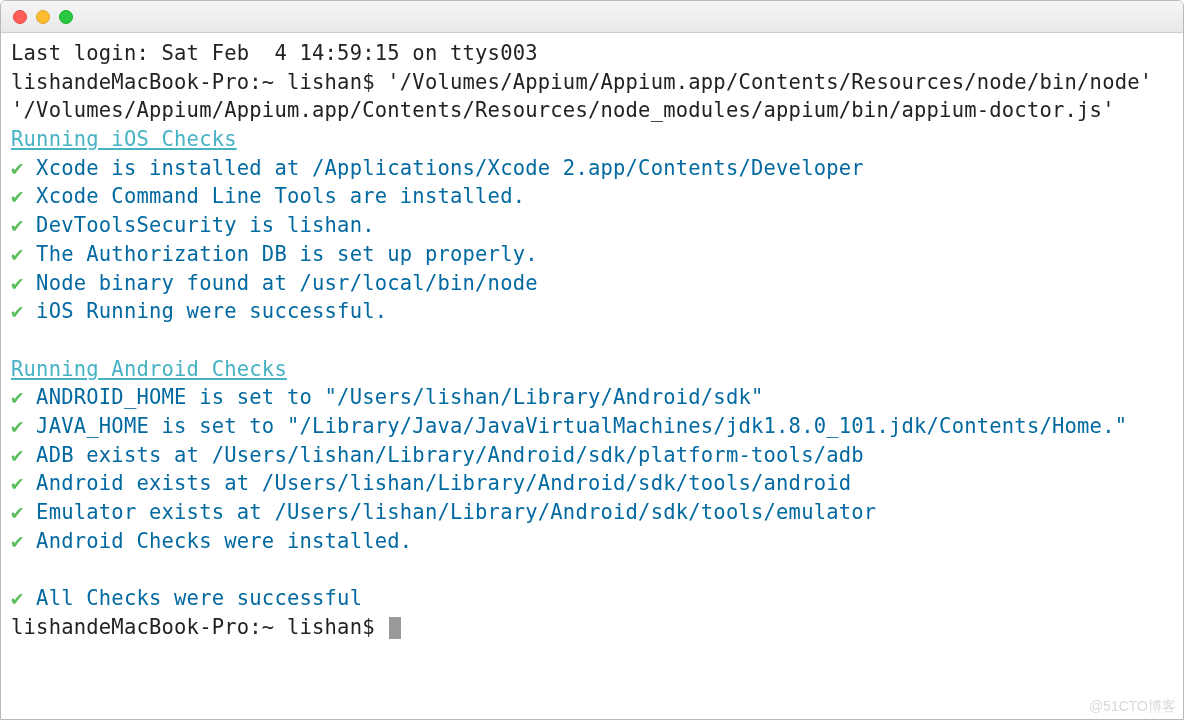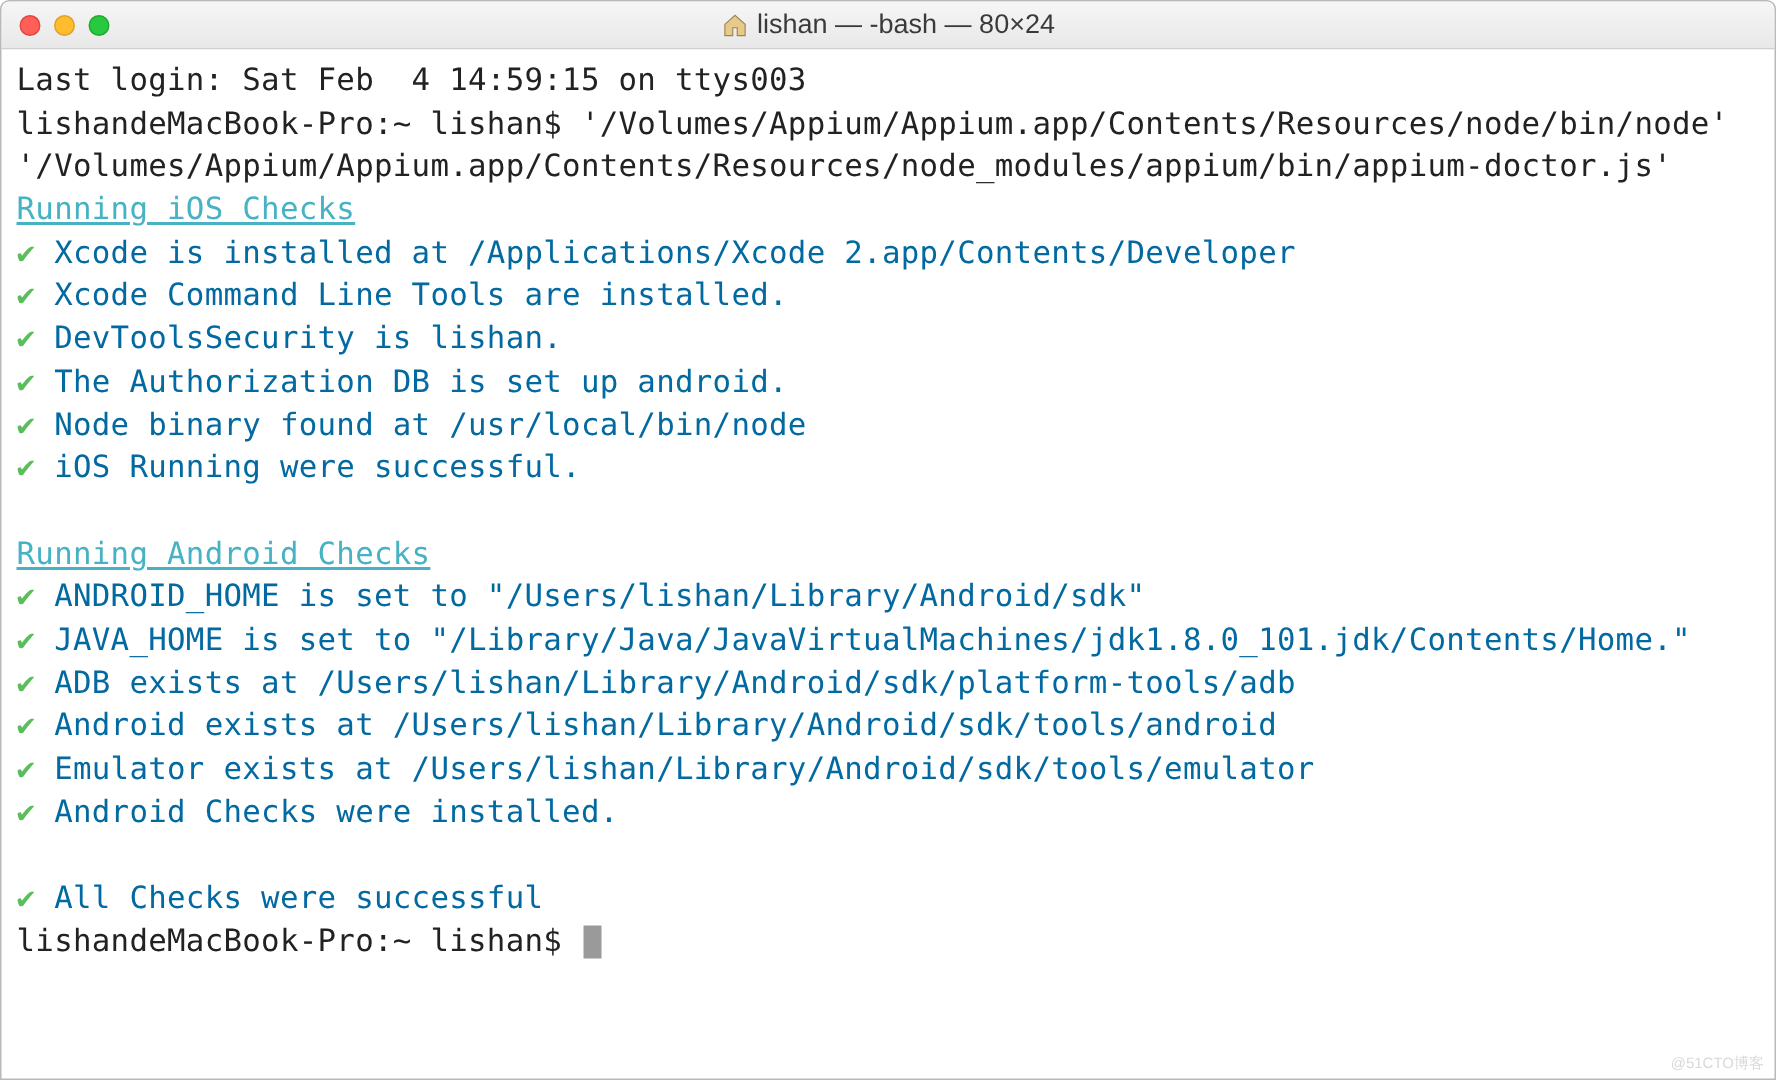--- a/index.html
+++ b/index.html
@@ -72,52 +72,44 @@
     width: 12px;
     height: 22px;
     background: #9a9a9a;
     vertical-align: text-bottom;
     margin-left: 2px;
   }
   .watermark {
     position: absolute;
     right: 8px;
     bottom: 4px;
-    font-size: 10px;
+    font-size: 14px;
     color: #d9d9d9;
     font-family: Arial, sans-serif;
   }
 </style>
 </head>
 <body>
 
 <div class="window">
   <div class="titlebar">
     <div class="traffic-lights">
       <div class="light red"></div>
       <div class="light yellow"></div>
       <div class="light green"></div>
     </div>
-    <div class="title-wrap">
-      <span class="home-icon">
-        <svg width="18" height="18" viewBox="0 0 24 24">
-          <path d="M3 11 L12 3 L21 11 L21 21 L14 21 L14 14 L10 14 L10 21 L3 21 Z" fill="#e8c98c" stroke="#9c8450" stroke-width="1"></path>
-        </svg>
-      </span>
-      <span>lishan — -bash — 80×24</span>
-    </div>
   </div>
 
   <div class="terminal-body" id="terminal-body"><span>Last login: Sat Feb  4 14:59:15 on ttys003</span>
 <span>lishandeMacBook-Pro:~ lishan$ </span><span>'/Volumes/Appium/Appium.app/Contents/Resources/node/bin/node' '/Volumes/Appium/Appium.app/Contents/Resources/node_modules/appium/bin/appium-doctor.js'</span>
 <span class="header-text">Running iOS Checks</span>
 <span class="check">✔</span><span class="light-text"> Xcode is installed at /Applications/Xcode 2.app/Contents/Developer</span>
 <span class="check">✔</span><span class="light-text"> Xcode Command Line Tools are installed.</span>
 <span class="check">✔</span><span class="light-text"> DevToolsSecurity is lishan.</span>
-<span class="check">✔</span><span class="light-text"> The Authorization DB is set up android.</span>
+<span class="check">✔</span><span class="light-text"> The Authorization DB is set up properly.</span>
 <span class="check">✔</span><span class="light-text"> Node binary found at /usr/local/bin/node</span>
 <span class="check">✔</span><span class="light-text"> iOS Running were successful.</span>
 
 <span class="header-text">Running Android Checks</span>
 <span class="check">✔</span><span class="light-text"> ANDROID_HOME is set to "/Users/lishan/Library/Android/sdk"</span>
 <span class="check">✔</span><span class="light-text"> JAVA_HOME is set to "/Library/Java/JavaVirtualMachines/jdk1.8.0_101.jdk/Contents/Home."</span>
 <span class="check">✔</span><span class="light-text"> ADB exists at /Users/lishan/Library/Android/sdk/platform-tools/adb</span>
 <span class="check">✔</span><span class="light-text"> Android exists at /Users/lishan/Library/Android/sdk/tools/android</span>
 <span class="check">✔</span><span class="light-text"> Emulator exists at /Users/lishan/Library/Android/sdk/tools/emulator</span>
 <span class="check">✔</span><span class="light-text"> Android Checks were installed.</span>

